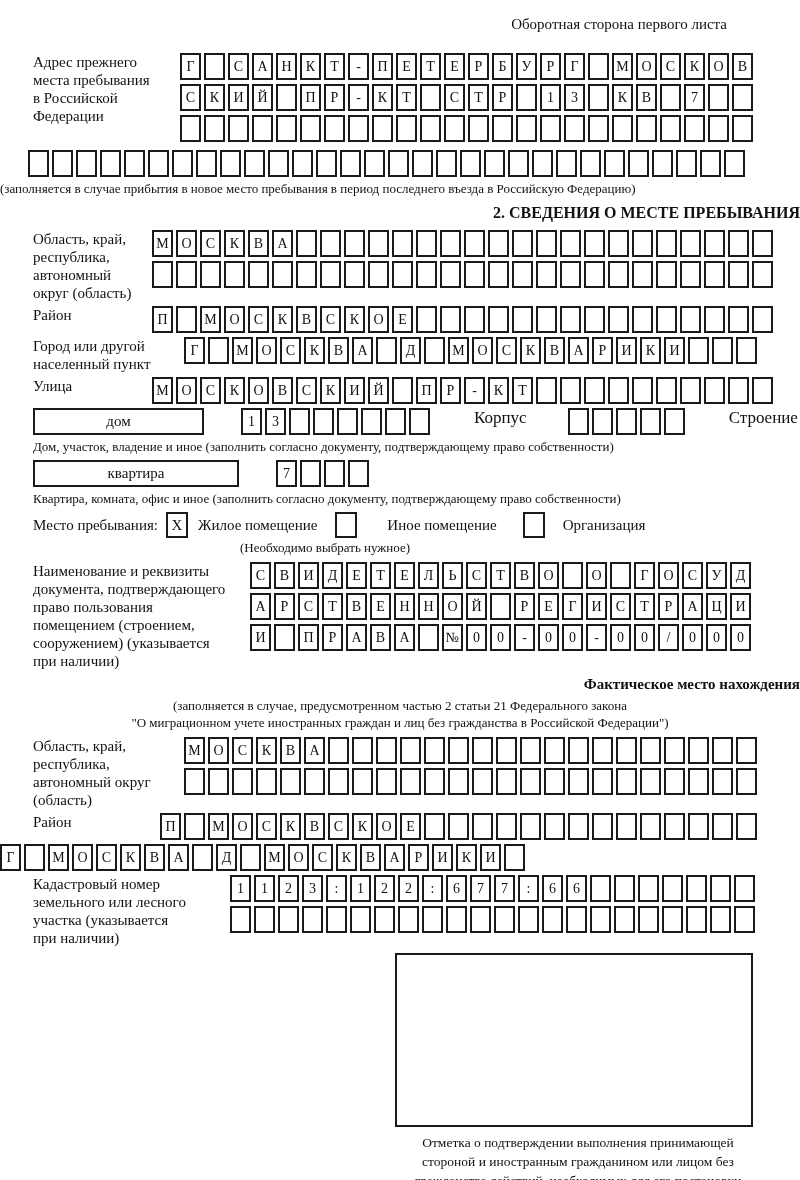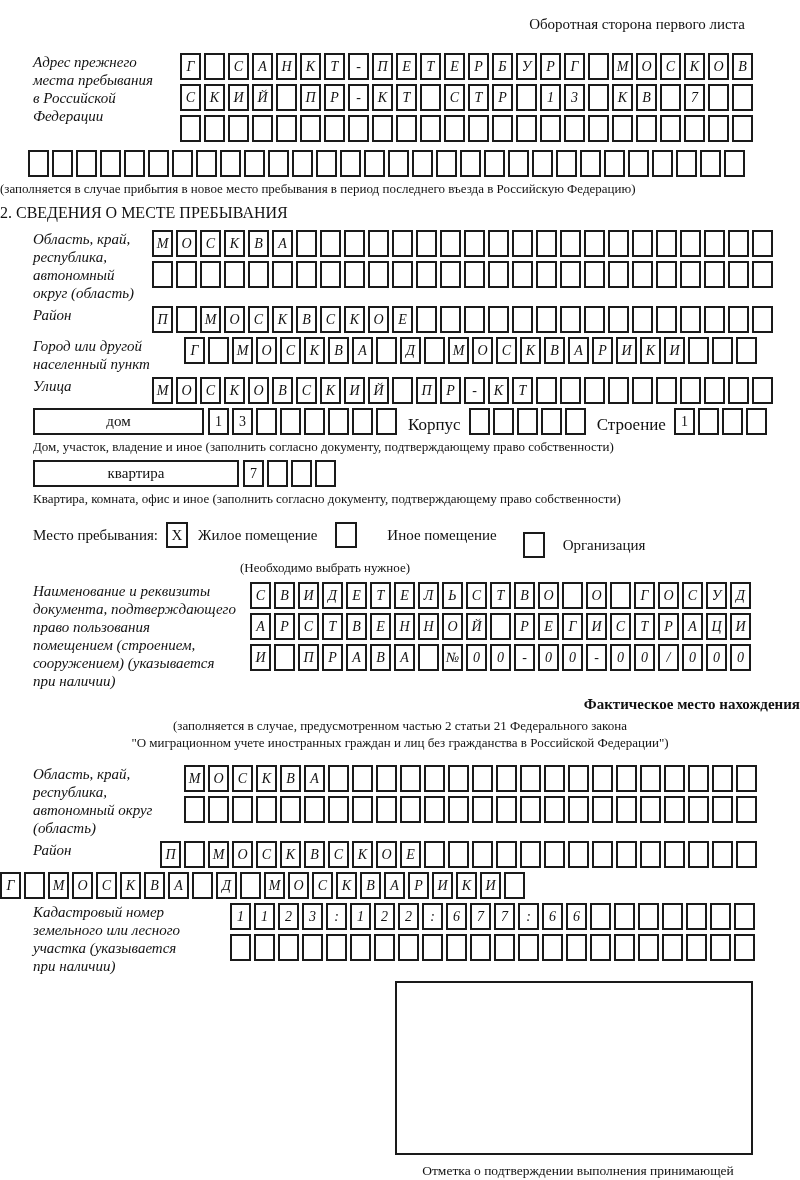--- a/index.html
+++ b/index.html
@@ -2,68 +2,68 @@
 <html><head>
 <meta charset="utf-8">
 <style>
   html,body{margin:0;padding:0;background:#fff;}
   .page{
     width:800px;min-height:1180px;box-sizing:border-box;
     padding:16px 0 10px 0;background:#fff;color:#111;
     font-family:"Liberation Serif","DejaVu Serif",serif;
     font-size:15px;position:relative;overflow:hidden;
   }
-  .hdr{ text-align:right;padding-right:55px;font-size:15px;margin-bottom:20px;}
+  .hdr{ text-align:right;padding-right:73px;font-size:15px;margin-bottom:20px;}
   .frow{display:flex;align-items:flex-start;}
   .flabel{font-size:15px;line-height:18px;white-space:pre-line;flex:none;margin-left:33px;}
   .rowsbox{flex:none;}
   .cells{display:flex;}
   .row{margin-bottom:4px;}
   .cell{
     box-sizing:border-box;flex:none;width:21px;height:27px;
     border:2px solid #1a1a1a;margin-right:3px;background:#fff;
     display:flex;align-items:center;justify-content:center;
     font-size:14px;line-height:1;
   }
   .full-row{margin-left:28px;}
   .note{font-size:13px;line-height:16px;margin:2px 0 2px 0;}
   .center{text-align:left;}
   .lines{white-space:pre-line;}
-  .h2{font-weight:normal;font-size:16px;text-align:left;margin:7px 0 8px 0;}
+  .h2{font-weight:bold;font-size:16px;text-align:right;margin:7px 0 8px 0;}
   .h3{font-weight:bold;font-size:15px;text-align:right;margin:6px 0 4px 0;}
-  .blk{margin-bottom:4px;font-style:italic;}
+  .blk{margin-bottom:4px;}
   
   .addr-label{width:147px;}
   .region-label{width:119px;}
   .district-label{width:119px;}
   .city-label{width:151px;}
   .street-label{width:119px;}
   .doc-label{width:217px;}
   .region2-label{width:151px;}
   .district2-label{width:127px;}
   .city2-label{width:197px;}
   .cad-label{width:197px;}
-  .inline-row{display:flex;align-items:flex-end;margin-left:33px;margin-bottom:4px;}
+  .inline-row{display:flex;align-items:flex-start;margin-left:33px;margin-bottom:4px;gap:33px;}
   .wide-box{
     box-sizing:border-box;flex:none;height:27px;border:2px solid #1a1a1a;
     display:flex;align-items:center;justify-content:center;font-size:15px;margin-right:4px;
   }
   .house-box{width:171px;}
   .apt-box{width:206px;}
   .inline-label{flex:none;margin:0 8px;font-size:17px;}
   .caption{font-size:13px;line-height:16px;margin:0 0 5px 33px;font-family:Liberation Serif, serif;}
   .stay-row{display:flex;align-items:center;margin-left:33px;margin-top:4px;}
   .chk{
     box-sizing:border-box;flex:none;width:22px;height:26px;border:2px solid #1a1a1a;
     display:flex;align-items:center;justify-content:center;font-size:15px;background:#fff;
   }
   .opt{display:flex;align-items:center;}
   .opt .olabel{margin-left:10px;}
   .stay-note{font-size:13px;margin:2px 0 6px 240px;}
-  .fact-note{font-size:13px;line-height:17px;text-align:center;margin-bottom:14px;}
+  .fact-note{font-size:13px;line-height:17px;text-align:center;margin-bottom:6px;}
   .stamp-box{
     box-sizing:border-box;margin-left:395px;width:358px;height:174px;
     border:2px solid #1a1a1a;background:#fff;margin-top:6px;
   }
   .stamp-caption{
     margin:6px 0 0 348px;width:460px;text-align:center;
     font-size:13.5px;line-height:19px;white-space:pre-line;
   }
 </style>
 </head>
@@ -399,21 +399,21 @@
   <div class="stay-row">
     <span>Место пребывания:</span>
     <span class="opt" style="margin-left:8px;">
       <span class="chk">X</span>
       <span class="olabel">Жилое помещение</span>
     </span>
     <span class="opt" style="margin-left:18px;gap:20px;">
       <span class="chk"></span>
       <span class="olabel">Иное помещение</span>
     </span>
-    <span class="opt" style="margin-left:26px;margin-top:20px;">
+    <span class="opt" style="margin-left:26px;">
       <span class="chk"></span>
       <span class="olabel" style="margin-left:18px;">Организация</span>
     </span>
   </div>
   <div class="stay-note">(Необходимо выбрать нужное)</div>
 
   <div class="frow blk">
     <div class="flabel doc-label lines">Наименование и реквизиты
 документа, подтверждающего
 право пользования

